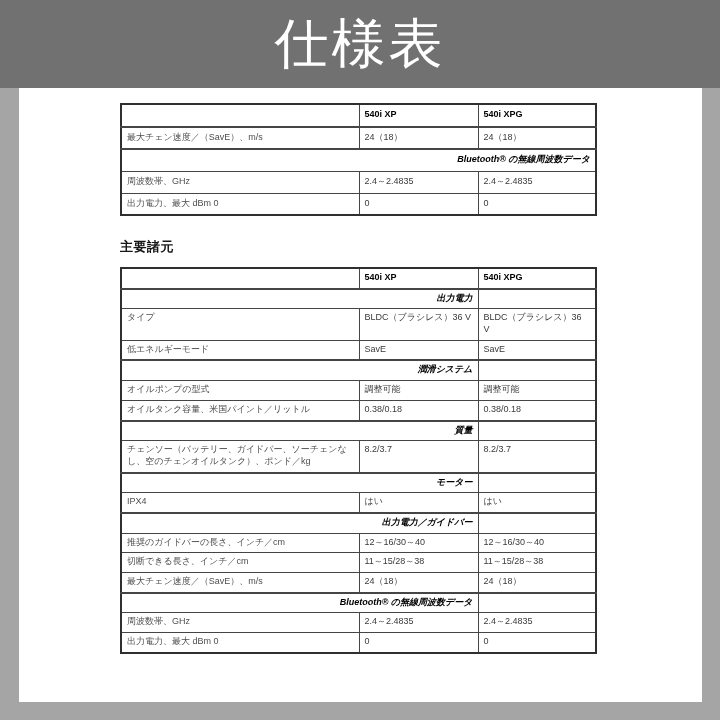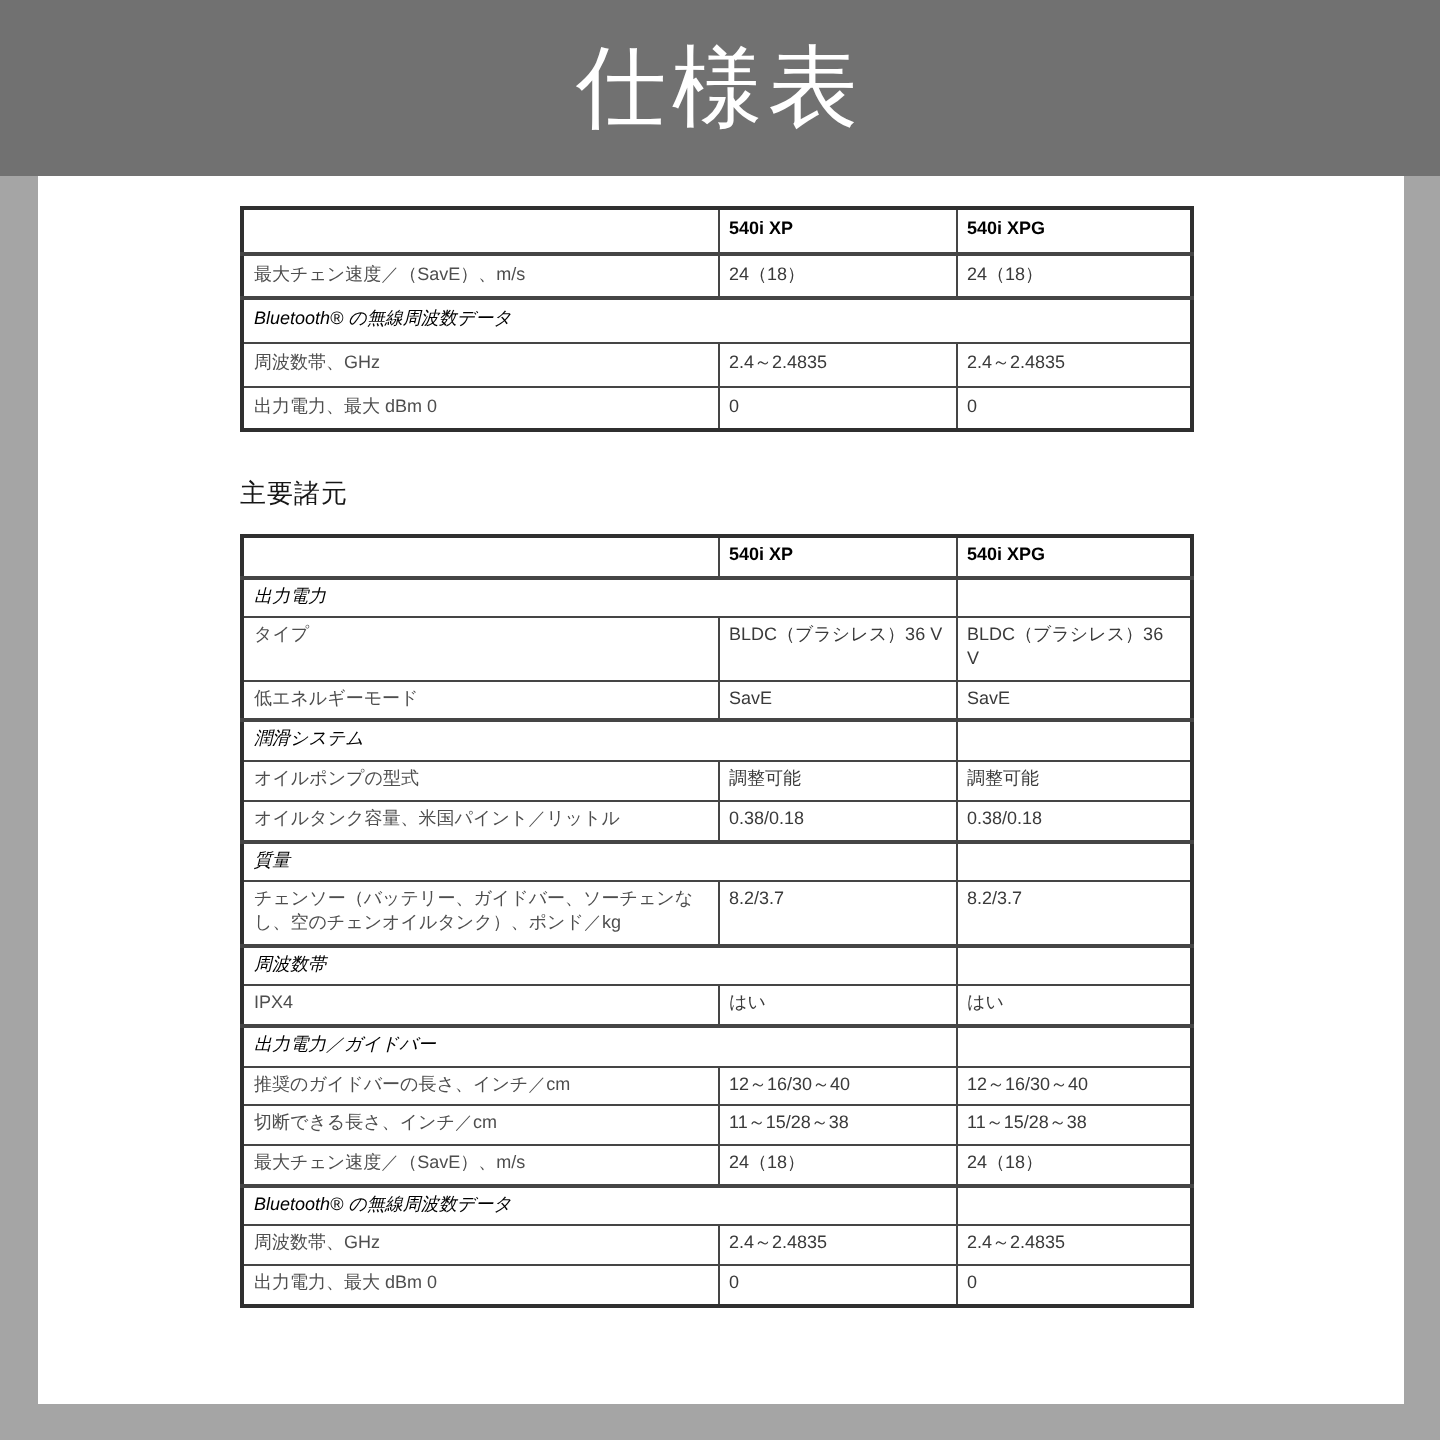--- a/index.html
+++ b/index.html
@@ -5,30 +5,30 @@
   * { margin:0; padding:0; box-sizing:border-box; }
   html,body { width:720px; height:720px; overflow:hidden; }
   body { font-family:"Liberation Sans","DejaVu Sans",sans-serif; background:#a5a5a5; }
 
   .screen { position:relative; width:720px; height:720px; background:#a5a5a5; overflow:hidden; }
 
   .banner {
     position:absolute; left:0; top:0; width:720px; height:88px;
     background:#717171; display:flex; align-items:center; justify-content:center;
   }
-  .banner-title { color:#ffffff; font-size:45px; letter-spacing:3px; font-weight:400; }
+  .banner-title { color:#ffffff; font-size:54px; letter-spacing:3px; font-weight:400; }
 
   .doc-page {
     position:absolute; left:19px; top:88px; width:683px; height:614px;
     background:#ffffff;
   }
 
   .section-heading {
     position:absolute; left:101px; top:150px;
-    font-size:13px; font-weight:normal; color:#161616; letter-spacing:0.5px;
+    font-size:13px; font-weight:bold; color:#161616; letter-spacing:0.5px;
   }
 
   table.spec-table {
     position:absolute; left:101px; width:475px;
     border-collapse:collapse; table-layout:fixed;
     border:2px solid #2f2f2f;
     padding-left:33px;
   }
   .table-1 { top:15px; }
   .table-2 { top:179px; }
@@ -37,21 +37,21 @@
     border:1px solid #454545;
     font-size:9px; line-height:1.3;
     padding:3px 5px 4px 5px;
     vertical-align:top;
     overflow:hidden;
   }
   .table-1 td { padding-top:4px; padding-bottom:5px; }
 
   tr.row-header td { font-weight:bold; color:#000; border-bottom-width:2px; }
   tr.row-section td, tr.row-section-full td {
-    font-weight:normal; font-style:italic; color:#000; border-top-width:2px;
+    font-weight:bold; font-style:italic; color:#000; border-top-width:2px;text-align:right;
   }
   td.cell-label { color:#4e4e4e; }
   td.cell-value { color:#3a3a3a; }
 </style>
 </head>
 <body style="background: rgb(165, 165, 165);">
 
 <div class="screen" style="background: rgb(165, 165, 165);">
 
   <div class="banner" style="background: rgb(113, 113, 113);">
@@ -138,21 +138,21 @@
           <tr class="row-section">
             <td class="cell-section" colspan="2">質量</td>
             <td class="cell-section-empty"></td>
           </tr>
           <tr class="row-data">
             <td class="cell-label">チェンソー（バッテリー、ガイドバー、ソーチェンなし、空のチェンオイルタンク）、ポンド／kg</td>
             <td class="cell-value">8.2/3.7</td>
             <td class="cell-value">8.2/3.7</td>
           </tr>
           <tr class="row-section">
-            <td class="cell-section" colspan="2">周波数帯</td>
+            <td class="cell-section" colspan="2">モーター</td>
             <td class="cell-section-empty"></td>
           </tr>
           <tr class="row-data">
             <td class="cell-label">IPX4</td>
             <td class="cell-value">はい</td>
             <td class="cell-value">はい</td>
           </tr>
           <tr class="row-section">
             <td class="cell-section" colspan="2">出力電力／ガイドバー</td>
             <td class="cell-section-empty"></td>

